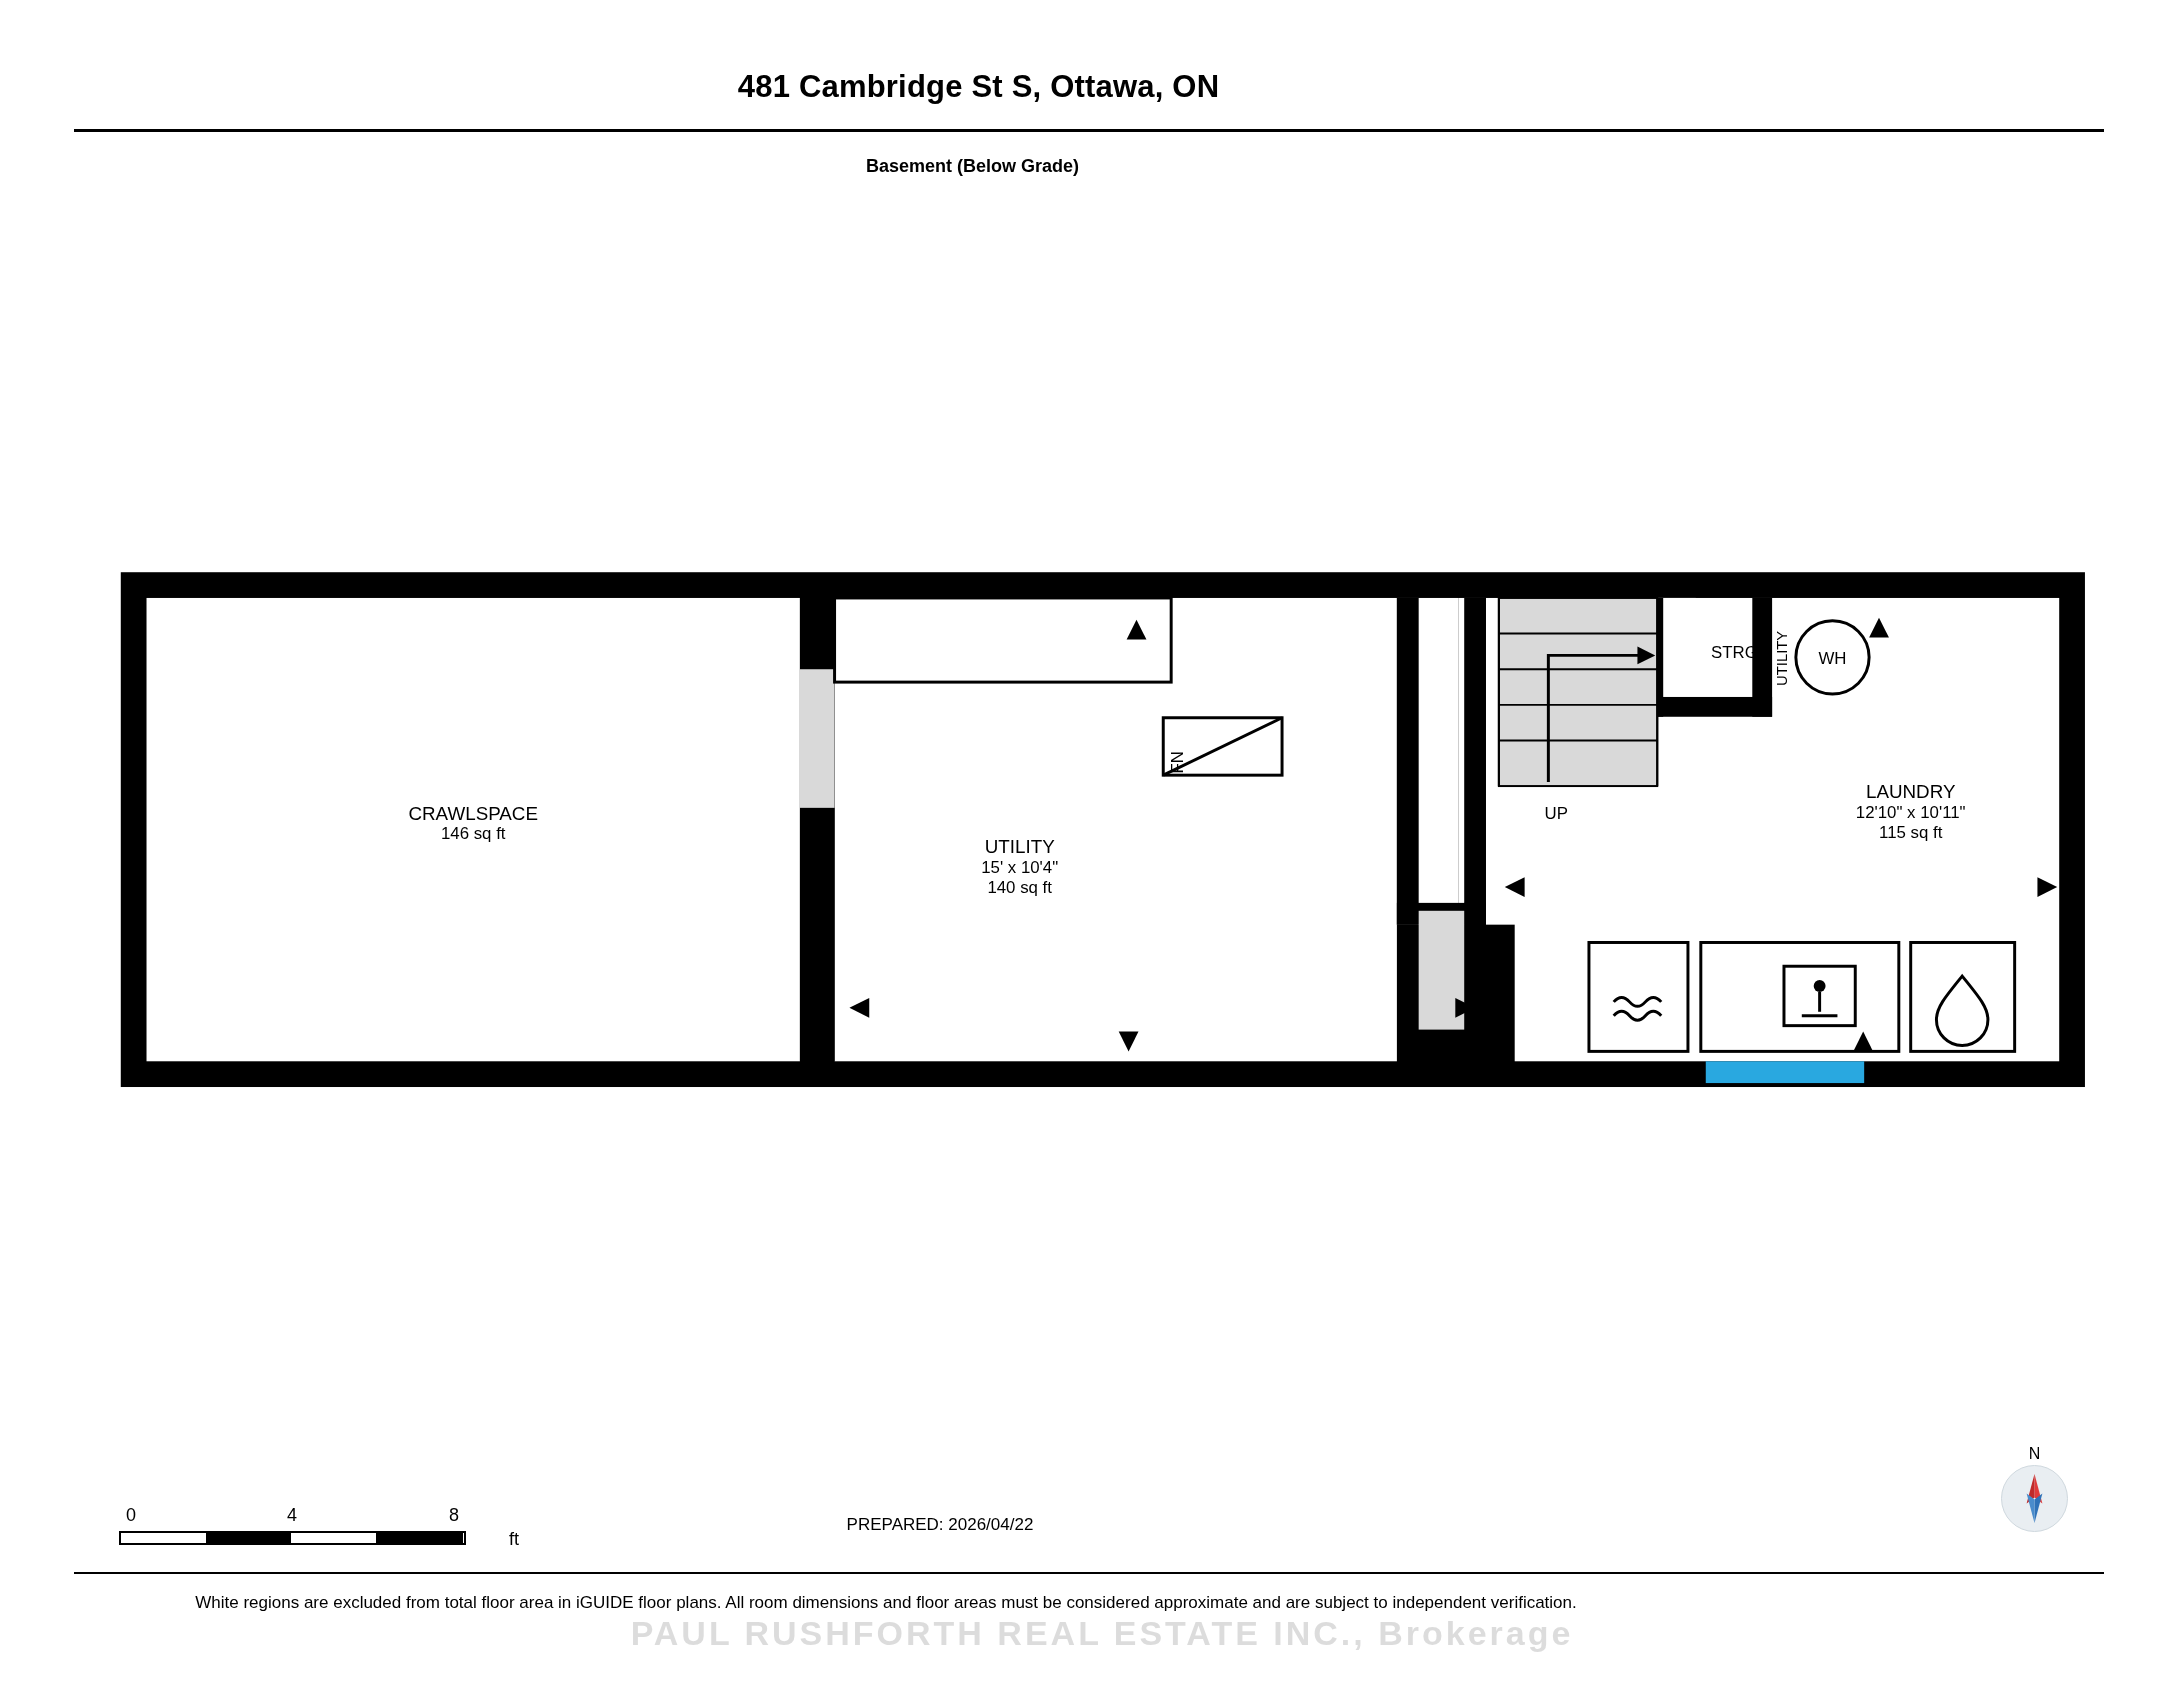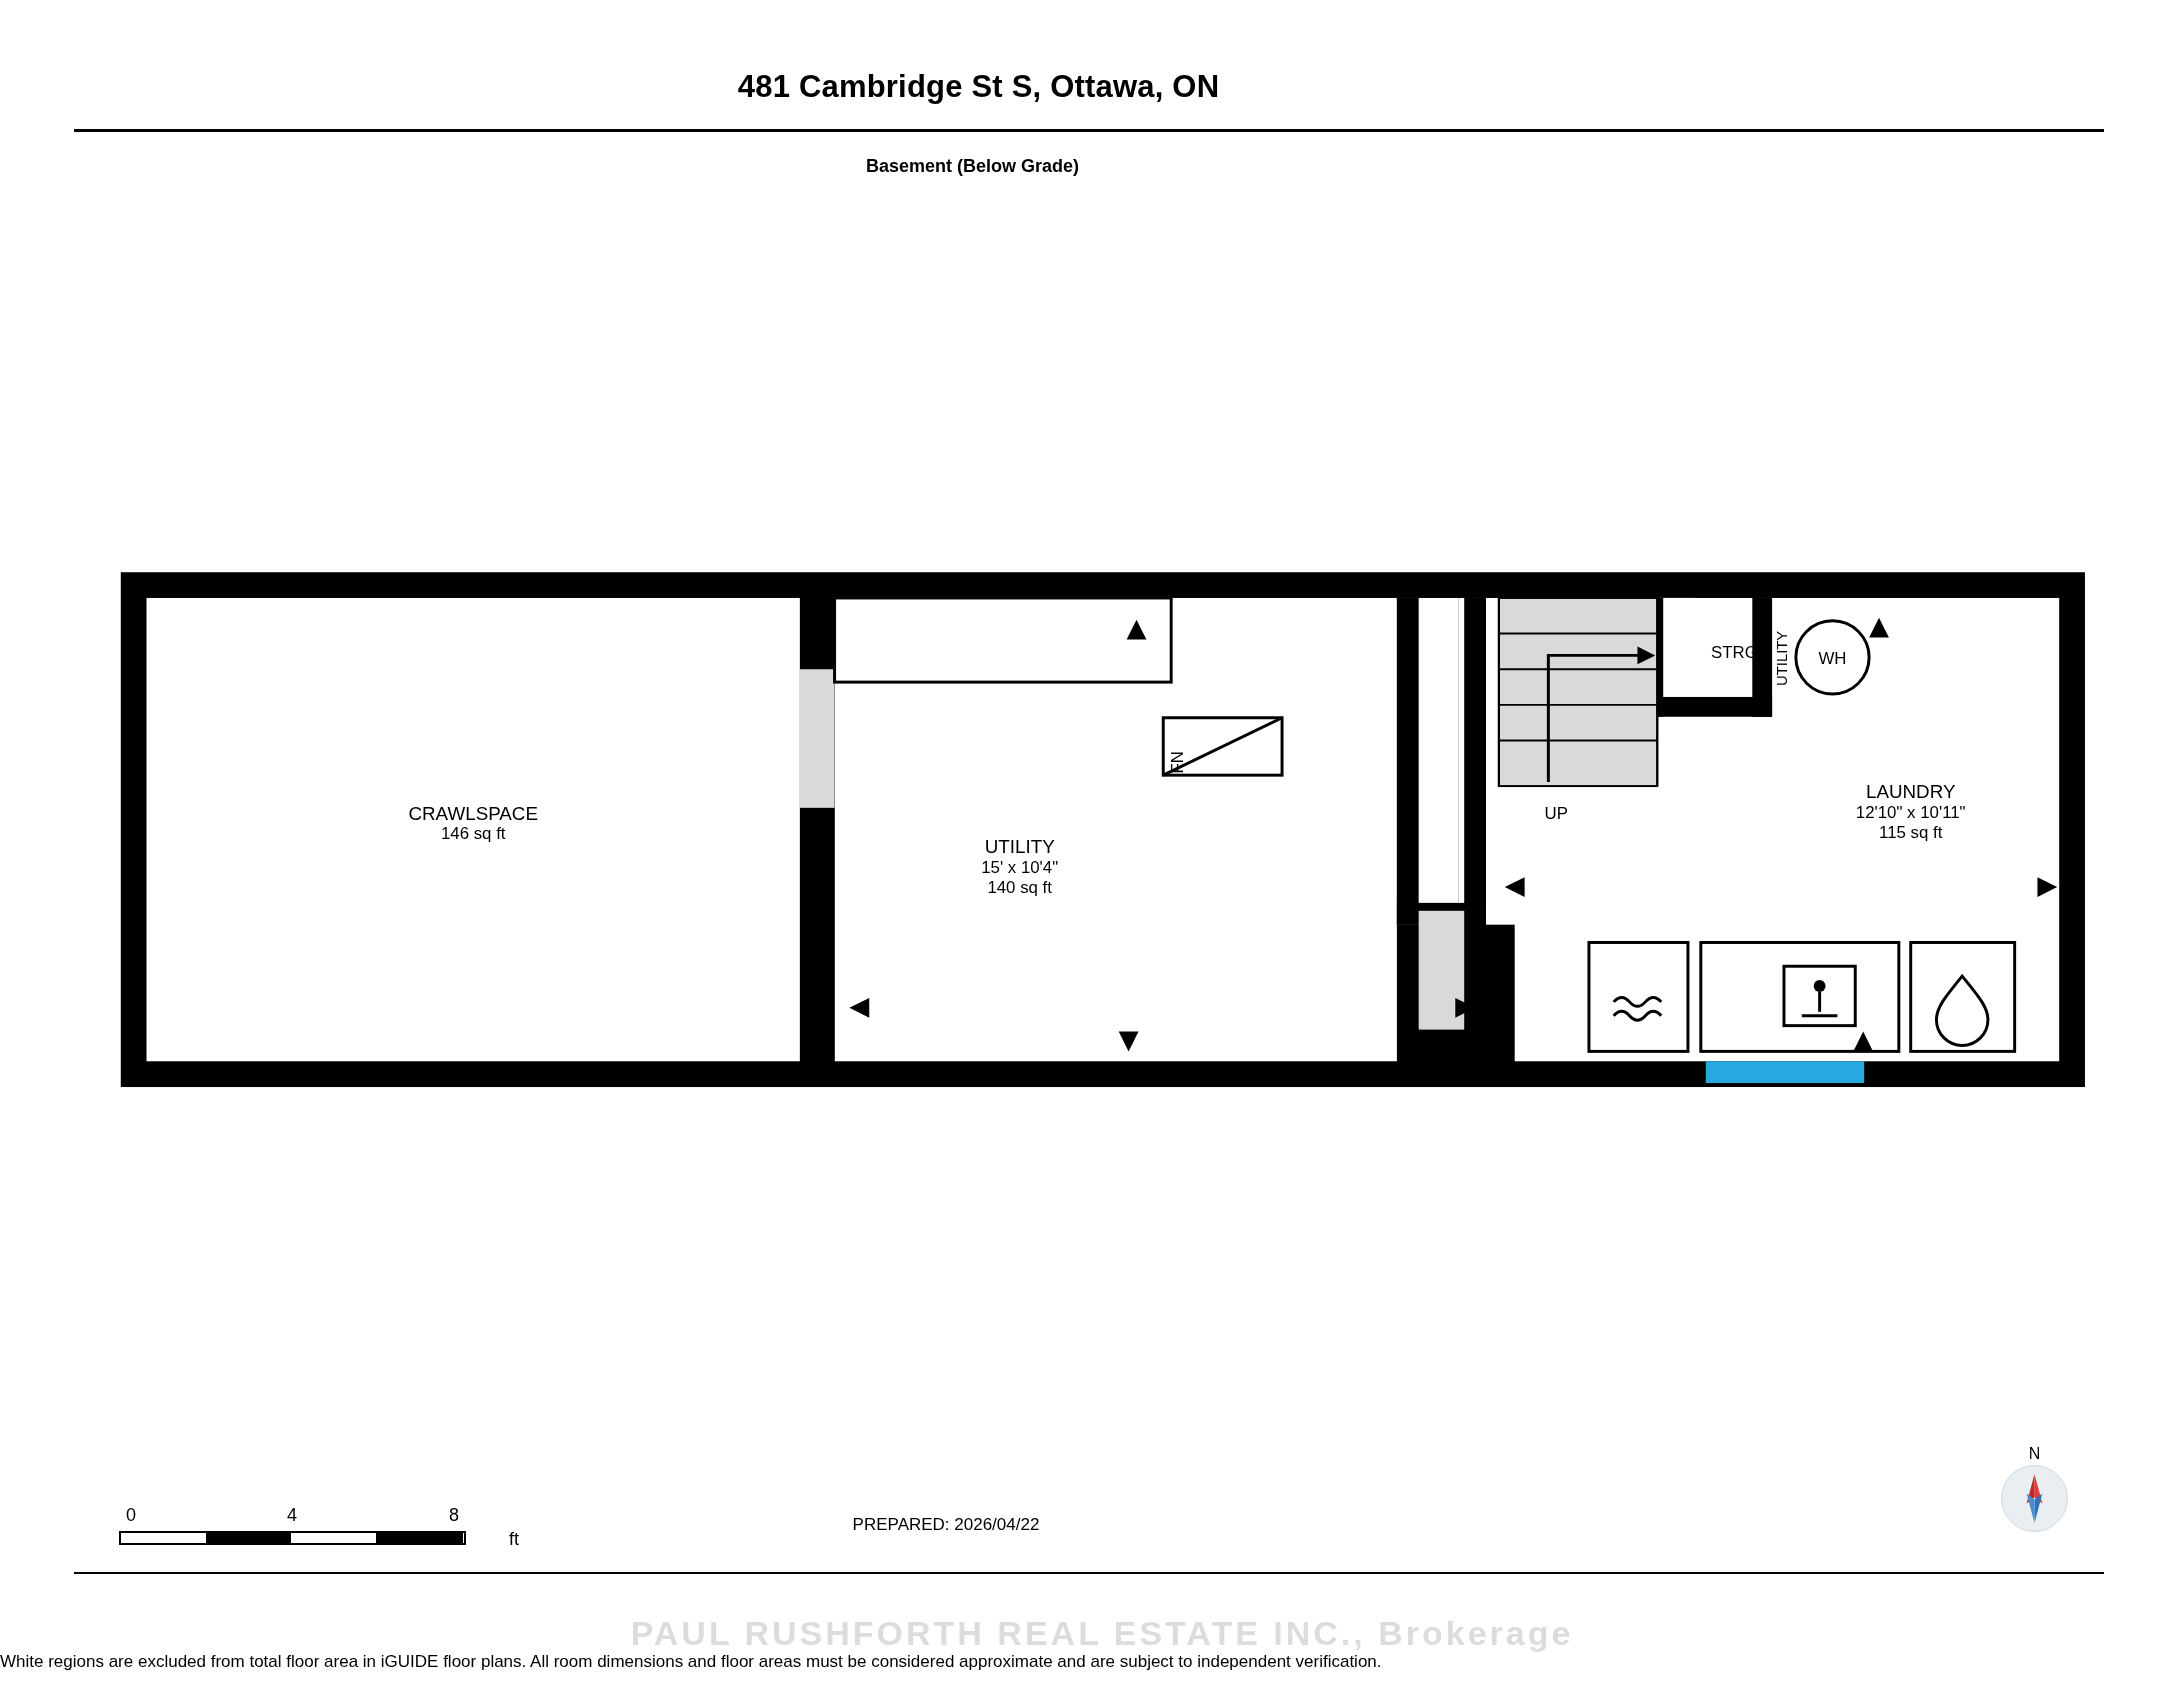--- a/index.html
+++ b/index.html
@@ -96,21 +96,20 @@
     margin-left: 36px;
   }
 
   .prepared {
     position: absolute;
     top: 1515px;
     left: 0;
     width: 1880px;
     text-align: center;
     font-size: 17px;
-    padding-left: 6px;
   }
 
   .compass {
     position: absolute;
     left: 1990px;
     top: 1445px;
     width: 89px;
     height: 109px;
     text-align: center;
   }
@@ -131,23 +130,24 @@
   .footer-rule {
     position: absolute;
     top: 1572px;
     left: 74px;
     width: 2030px;
     height: 2px;
     background: #000000;
   }
   .disclaimer {
     position: absolute;
-    top: 1652px;
+    top: 1593px;
     left: 0;
     width: 1772px;
+    text-align: center;
     font-size: 17px;
   }
   .watermark {
     position: absolute;
     top: 1614px;
     left: 0;
     width: 2178px;
     text-align: center;
     font-size: 34px;
     letter-spacing: 3px;

